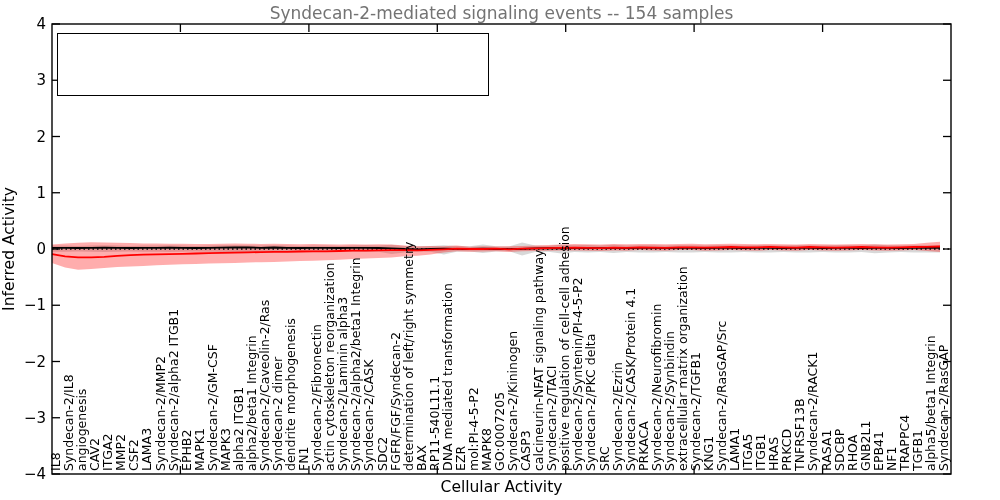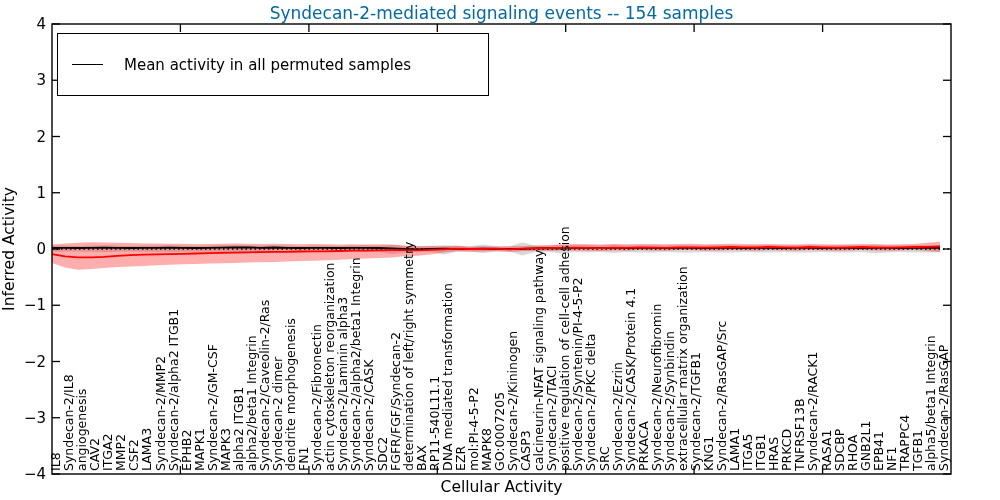--- a/index.html
+++ b/index.html
@@ -2,21 +2,21 @@
 <html><head>
 <meta charset="utf-8">
 <style>
   html,body{margin:0;padding:0;background:#ffffff;}
   #figure{
     position:relative;width:1000px;height:500px;background:#ffffff;overflow:hidden;
     font-family:"DejaVu Sans","Liberation Sans",sans-serif;color:#000;
   }
   #title{
     position:absolute;left:52px;top:3px;width:899px;text-align:center;
-    font-size:17px;color:#0369a1;white-space:nowrap;
+    font-size:17px;color:#737373;white-space:nowrap;
   }
   #ylabel{
     position:absolute;left:-90px;top:239px;width:200px;height:20px;text-align:center;
     font-size:15.5px;transform:rotate(-90deg);transform-origin:center center;white-space:nowrap;
   }
   #xlabel{
     position:absolute;left:52px;top:478px;width:899px;text-align:center;font-size:15.5px;
   }
   #plot-svg{position:absolute;left:0;top:0;}
   .ytick-label{
@@ -161,18 +161,14 @@
       <div class="ytick-label" style="left: 6px; top: 305.25px;">−1</div>
       <div class="ytick-label" style="left: 6px; top: 361.5px;">−2</div>
       <div class="ytick-label" style="left: 6px; top: 417.75px;">−3</div>
       <div class="ytick-label" style="left: 6px; top: 474px;">−4</div>
     </div>
 
   <div id="ylabel">Inferred Activity</div>
   <div id="xlabel">Cellular Activity</div>
 
   <div id="legend">
-    <div class="legend-row">
-      <span class="legend-line" id="legend-line-0" style="border-top-color: rgb(0, 0, 0);"></span>
-      <span class="legend-label">Mean activity in all permuted samples</span>
-    </div>
   </div>
 </div>
 
 </body></html>

